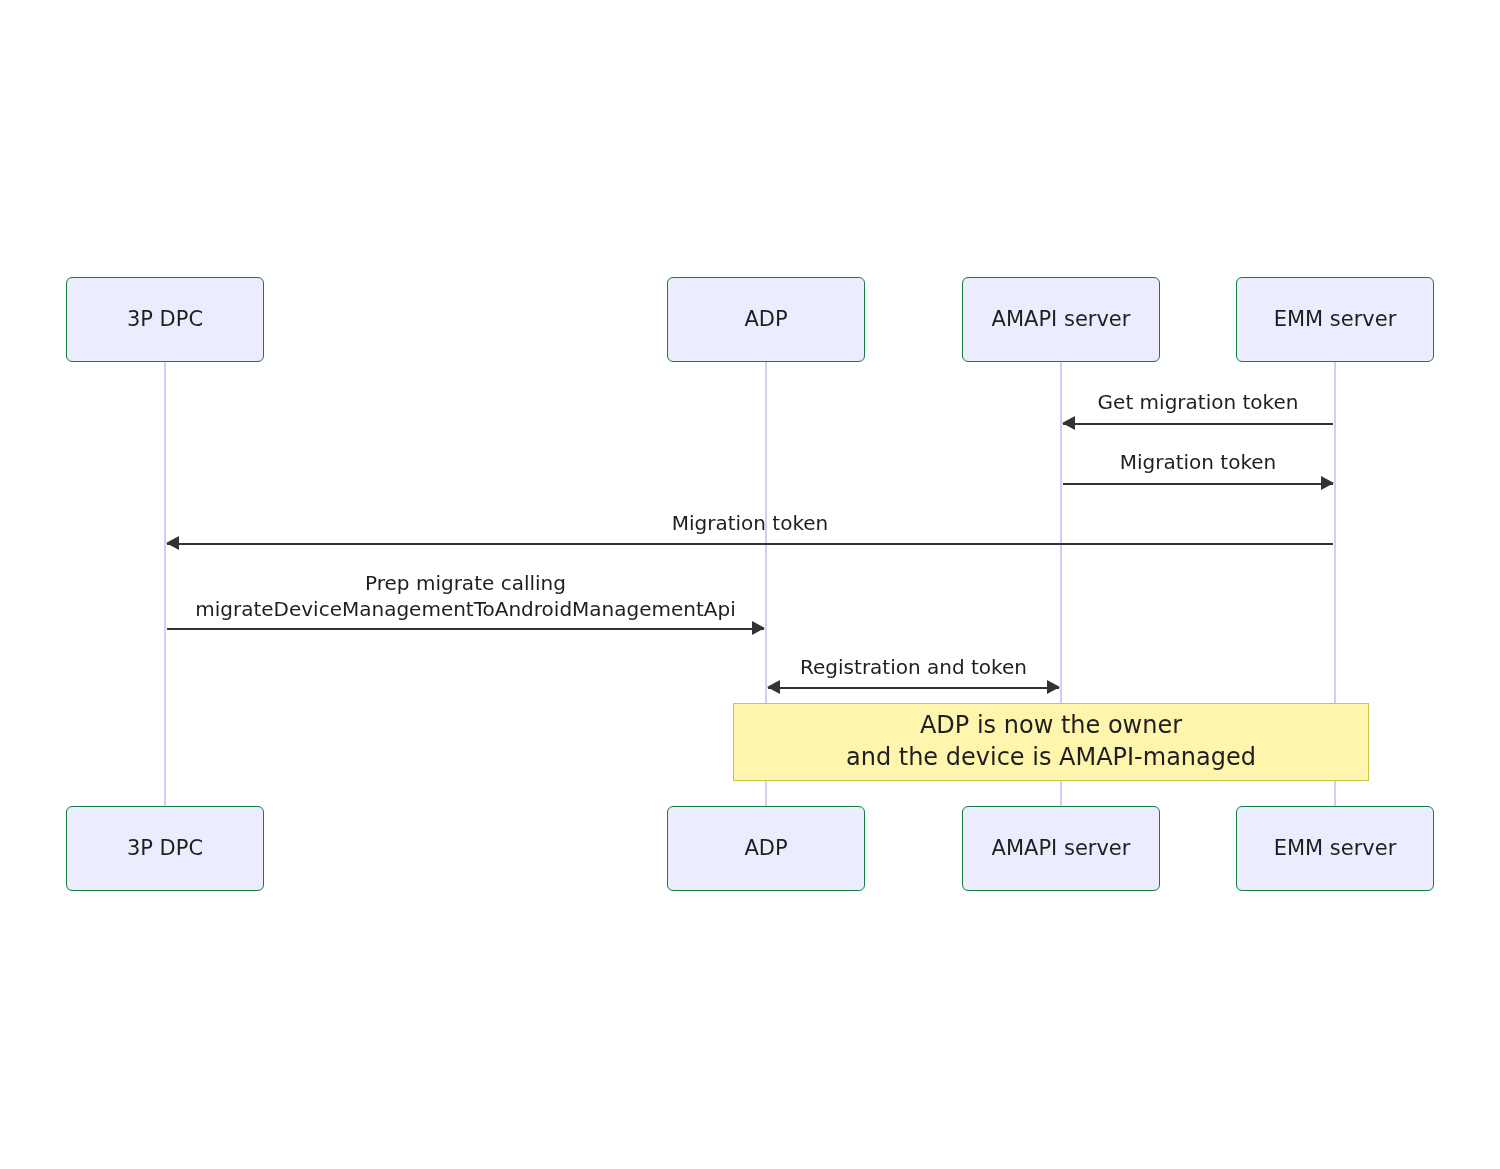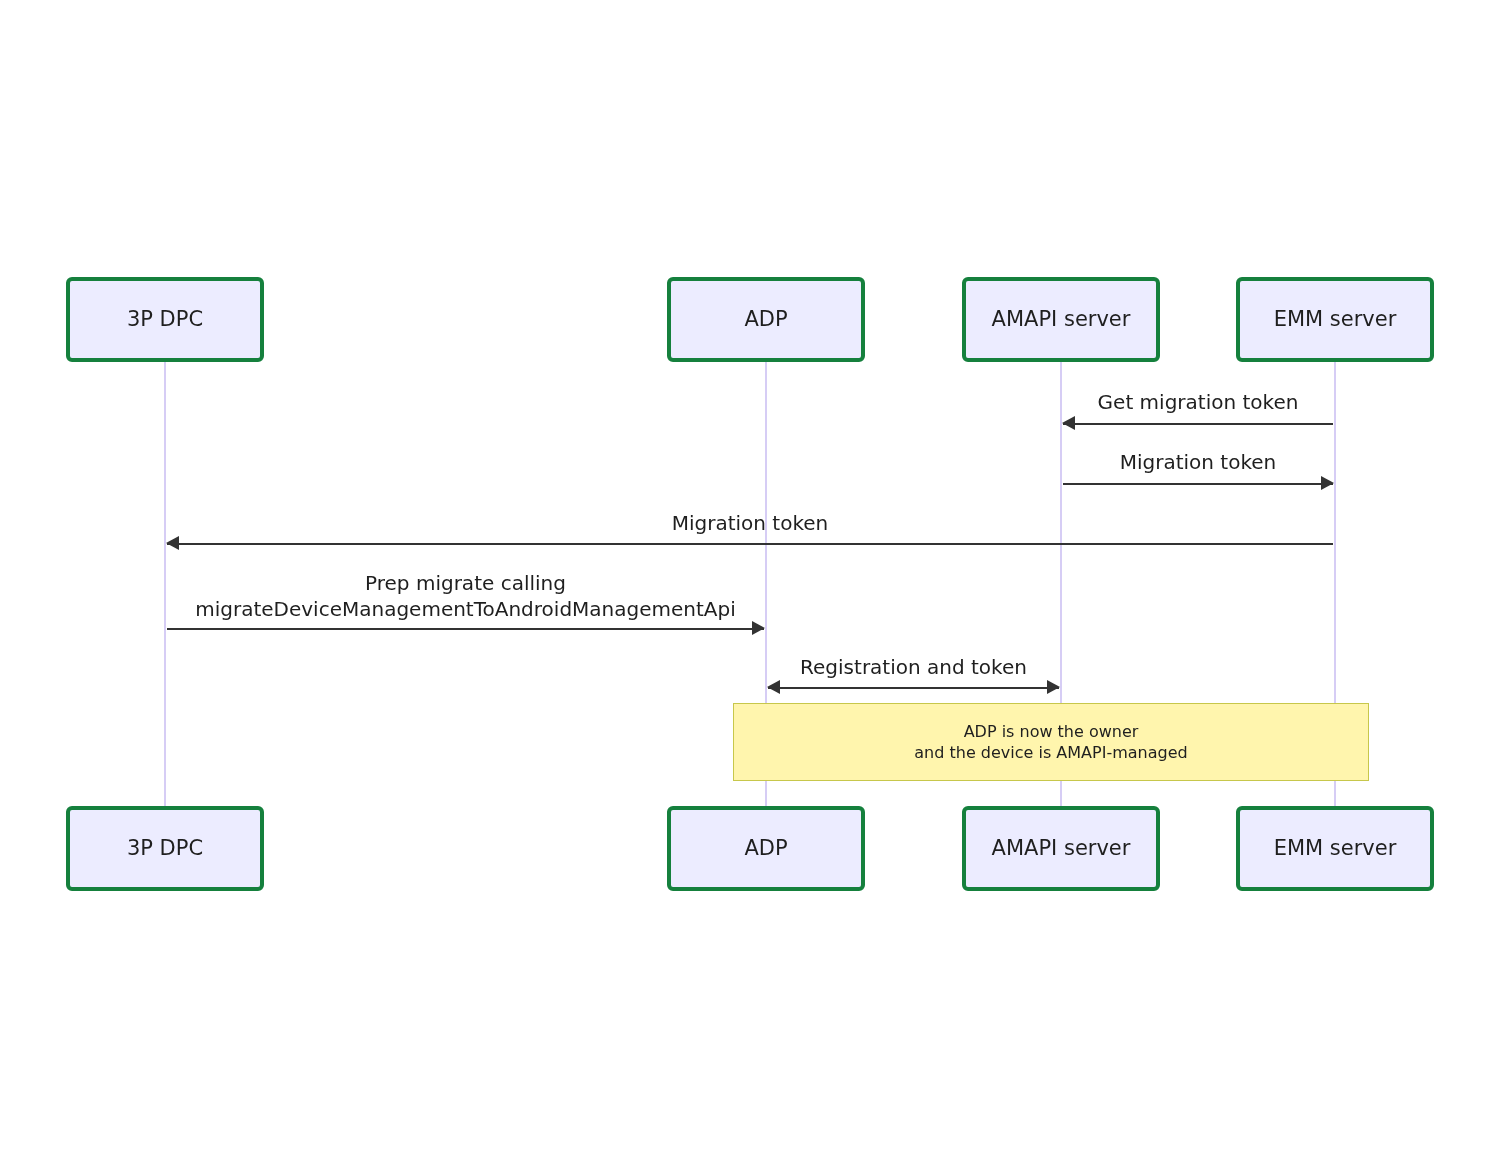--- a/index.html
+++ b/index.html
@@ -15,21 +15,21 @@
     position: relative;
     width: 1500px;
     height: 1169px;
     background: #ffffff;
     overflow: hidden;
   }
   .participant-box {
     position: absolute;
     box-sizing: border-box;
     background: #ececff;
-    border: 4px solid #15803d;
+    border: 1px solid #15803d;
     border-radius: 6px;
     display: flex;
     align-items: center;
     justify-content: center;
     color: #1f1f1f;
     font-size: 21px;
     font-family: "DejaVu Sans", "Liberation Sans", sans-serif;
     text-align: center;
     line-height: 1.2;
     user-select: none;
@@ -69,21 +69,21 @@
   }
   .note-box {
     position: absolute;
     box-sizing: border-box;
     background: #fff5ad;
     border: 1px solid #c7c74b;
     display: flex;
     align-items: center;
     justify-content: center;
     color: #1f1f1f;
-    font-size: 16px;
+    font-size: 24px;
     font-family: "DejaVu Sans", "Liberation Sans", sans-serif;
     text-align: center;
     line-height: 1.32;
     white-space: pre-line;
     user-select: none;
   }
 </style>
 </head>
 <body>
 

